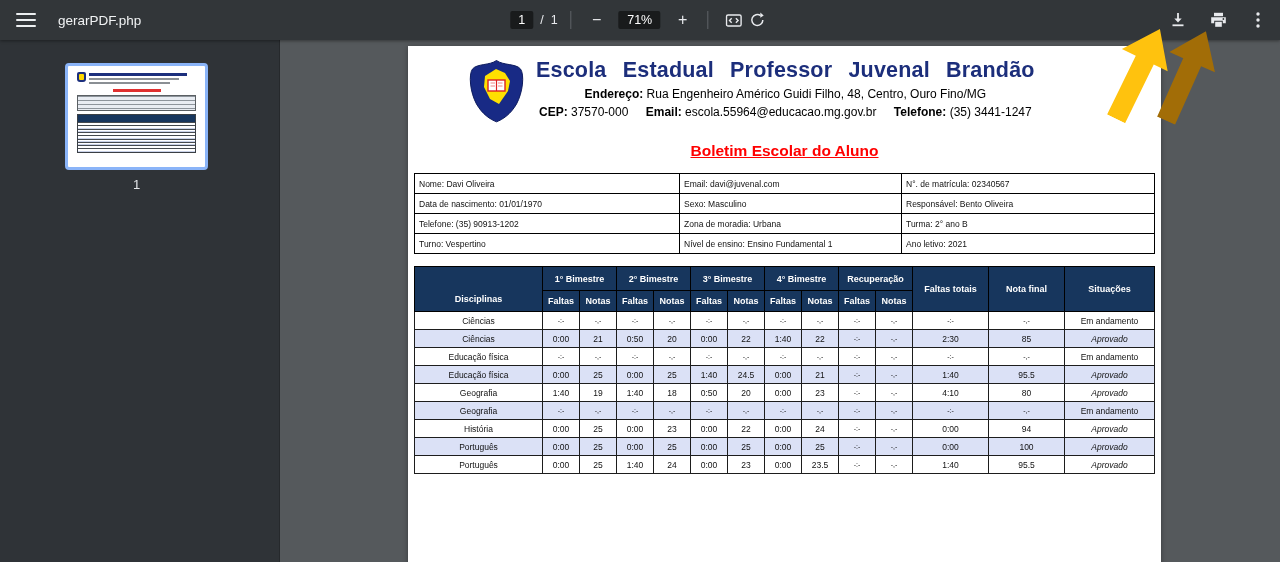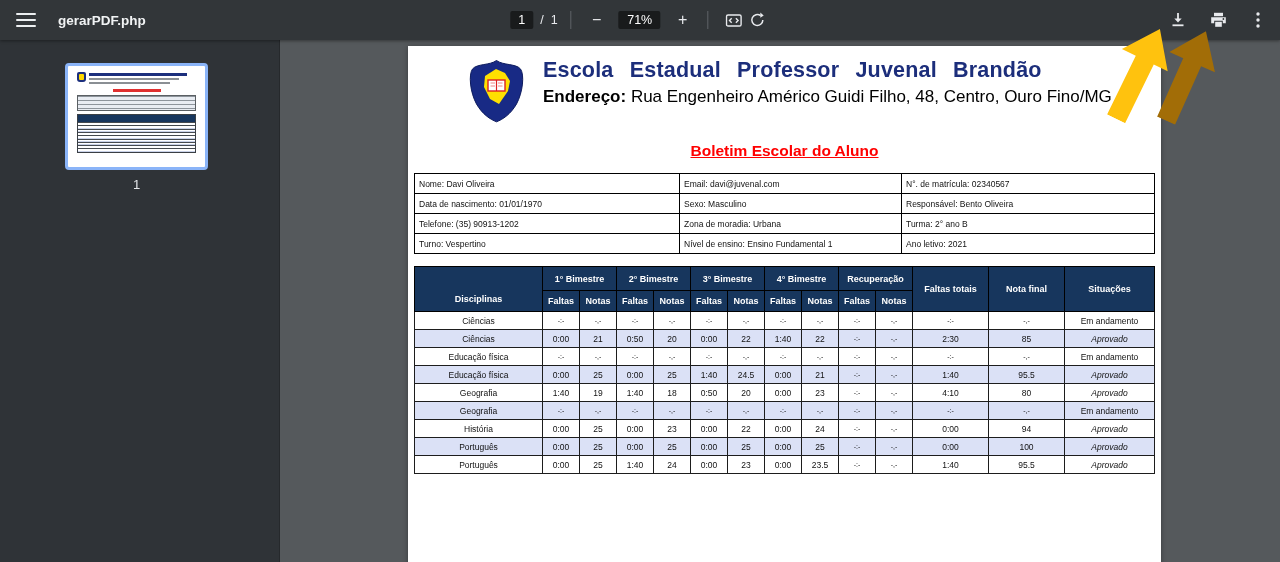--- a/index.html
+++ b/index.html
@@ -5,21 +5,21 @@
   * { box-sizing: border-box; margin: 0; padding: 0; }
   html,body { width:1280px; height:562px; overflow:hidden; background:#55595c;
               font-family:"Liberation Sans", sans-serif; }
 
   
   .toolbar { position:relative; height:40px; background:#323639; display:flex;
              align-items:center; z-index:5; box-shadow:0 1px 3px rgba(0,0,0,.4); }
   .menu-btn { margin-left:16px; width:20px; height:14px; display:flex; flex-direction:column;
               justify-content:space-between; cursor:pointer; background:none; border:none; }
   .menu-btn span { display:block; height:2px; background:#eceff1; border-radius:1px; }
-  .tb-title { margin-left:22px; color:#f1f3f4; font-size:13.5px; font-weight:700; }
+  .tb-title { margin-left:22px; color:#f1f3f4; font-size:13.5px; font-weight:400; }
   .center-controls { position:absolute; left:50%; transform:translateX(-50%); display:flex;
                      align-items:center; color:#e8eaed; font-size:12.5px; }
   .dark-box { background:#191b1c; color:#fff; padding:2px 8px; border-radius:2px; text-align:center; }
   .page-total { margin-left:7px; }
   .tb-divider { width:1px; height:18px; background:#5f6368; margin:0 13px; }
   .tb-btn { background:none; border:none; color:#e8eaed; width:24px; height:24px; display:flex;
             align-items:center; justify-content:center; cursor:pointer; font-size:16px; }
   .zoom-box { margin:0 10px; min-width:42px; }
   .right-controls { position:absolute; right:10px; display:flex; gap:16px; align-items:center; }
   .right-controls .tb-btn svg { display:block; }
@@ -48,24 +48,24 @@
   .m-gbody { height:30px;
              background:repeating-linear-gradient(180deg,#454a4f 0 1px,#ffffff 1px 2.6px,#c9d2e8 2.6px 3.3px); }
 
   .viewer { position:relative; flex:1; background:#55595c; }
   .pdf-page { position:absolute; left:128px; top:6px; width:753px; height:600px; background:#fff;
               box-shadow:0 1px 5px rgba(0,0,0,.35); }
 
   
   .doc-header { display:flex; padding:13px 0 0 60px; }
   .logo { flex:none; }
-  .head-text { margin-left:18px; }
+  .head-text { margin-left:11px;text-align:center; }
   .school-name { font-size:21.5px; font-weight:bold; color:#1c2e7b; word-spacing:10px;
                  letter-spacing:.2px; line-height:1.1; }
-  .addr { font-size:17px; color:#000; margin-top:4px; }
+  .addr { font-size:12px; color:#000; margin-top:4px; }
   .addr b { font-weight:bold; }
   .addr .seg { margin-right:14px; }
   .doc-title { text-align:center; color:#f00; font-weight:bold; font-size:15.5px;
                text-decoration:underline; margin-top:15px; }
 
   table { border-collapse:collapse; table-layout:fixed; }
   .info-table { width:740px; margin:13px 0 0 6px; }
   .info-table td { border:1px solid #000; height:20px; font-size:8.5px; color:#111;
                    padding-left:4px; vertical-align:middle; white-space:nowrap; overflow:hidden; }
 
@@ -186,20 +186,25 @@
             <line x1="22.5" y1="27" x2="27" y2="27" stroke="#e66" stroke-width="0.8"></line>
             <line x1="30" y1="24" x2="34.5" y2="24" stroke="#e66" stroke-width="0.8"></line>
             <line x1="30" y1="27" x2="34.5" y2="27" stroke="#e66" stroke-width="0.8"></line>
           </svg>
         </div>
         <div class="head-text">
           <div class="school-name">Escola Estadual Professor Juvenal Brandão</div>
           <div class="addr">
             <b>Endereço:</b> <span>Rua Engenheiro Américo Guidi Filho, 48, Centro, Ouro Fino/MG</span>
           </div>
+          <div class="addr">
+            <span class="seg"><b>CEP:</b> <span>37570-000</span></span>
+            <span class="seg"><b>Email:</b> <span>escola.55964@educacao.mg.gov.br</span></span>
+            <span><b>Telefone:</b> <span>(35) 3441-1247</span></span>
+          </div>
         </div>
       </div>
 
       <div class="doc-title">Boletim Escolar do Aluno</div>
 
       <table class="info-table">
         <colgroup>
             <col style="width:265px">
             <col style="width:222px">
             <col style="width:253px">

